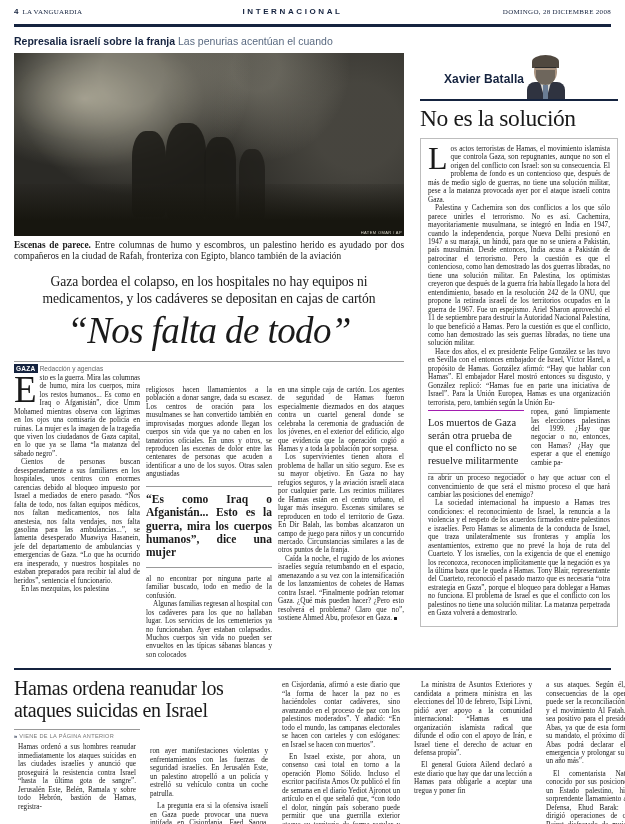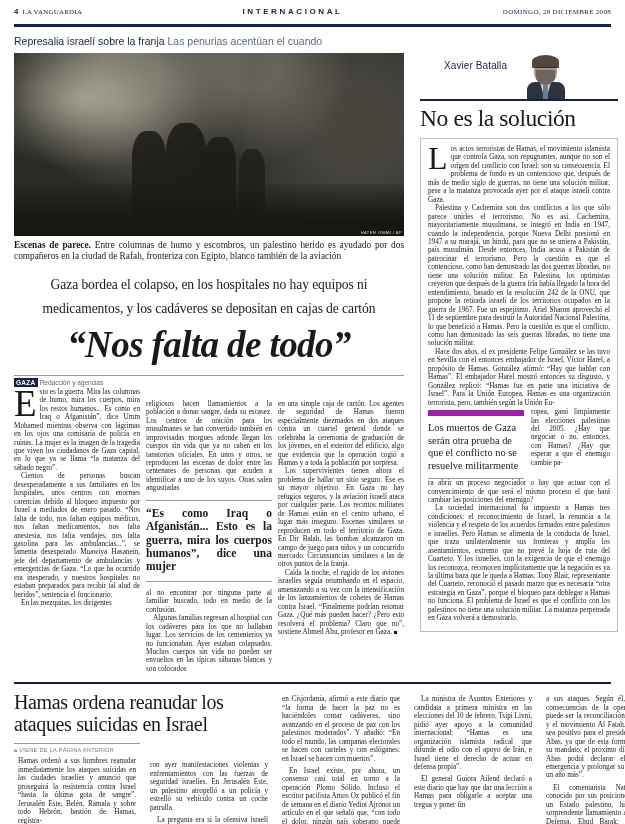--- a/index.html
+++ b/index.html
@@ -69,21 +69,21 @@
 
   
   .kicker {
     margin-top: 8px;
     font-family: "Liberation Sans", sans-serif;
     font-size: 10.5px;
     line-height: 12px;
   }
   .kicker b {
     color: #15233f;
-    font-weight: normal;
+    font-weight: bold;
   }
   .kicker span.sub {
     color: #5a6a80;
     font-weight: normal;
   }
 
   
   .body-grid {
     display: flex;
     gap: 0;
@@ -157,28 +157,28 @@
     line-height: 11.4px;
     text-align: justify;
   }
   .caption b { font-weight: bold; }
 
   
   .deck {
     margin-top: 10px;
     text-align: center;
     font-size: 13.6px;
-    line-height: 24px;
+    line-height: 17px;
     letter-spacing: -0.1px;
   }
   .headline-main {
     margin-top: 4px;
     text-align: center;
     font-style: italic;
-    font-weight: bold;
+    font-weight: normal;
     font-size: 37px;
     line-height: 40px;
     letter-spacing: -0.6px;
   }
 
   
   .byline-rule {
     border-top: 1px solid #999;
     margin-top: 10px;
   }
@@ -238,24 +238,24 @@
   }
 
   
   .op-author-row {
     position: relative;
     height: 46px;
   }
   .op-author-name {
     position: absolute;
     left: 24px;
-    top: 7px;
-    font-family: "Liberation Sans", sans-serif;
-    font-weight: normal;
-    font-size: 10px;
+    top: 19px;
+    font-family: "Liberation Sans", sans-serif;
+    font-weight: bold;
+    font-size: 12px;
     color: #15233f;
     letter-spacing: .1px;
   }
   .op-portrait {
     position: absolute;
     right: 52px;
     top: 0;
     width: 40px;
     height: 46px;
     overflow: hidden;
@@ -334,21 +334,21 @@
     line-height: 25px;
     padding: 1px 3px 0 0;
   }
   .op-split {
     display: flex;
     gap: 7px;
     margin-top: 1px;
   }
   .op-quote {
     flex: 0 0 96px;
-    border-top: 6px solid #a21caf;
+    border-top: 1px solid #a21caf;
     border-bottom: 1px solid #999;
     padding: 6px 0;
     font-size: 10.4px;
     line-height: 12.5px;
     margin-top: 2px;
   }
   .op-narrow {
     flex: 1 1 auto;
     font-size: 7.2px;
     line-height: 8.45px;
@@ -448,21 +448,21 @@
       <div class="byline-rule"></div>
       <div class="byline">
         <span class="place">GAZA</span><span class="who">Redacción y agencias</span>
       </div>
 
       <div class="story3">
 
         <div class="c">
           <p class="first"><span class="dropcap">E</span><span>sto es la guerra. Mira las columnas de humo, mira los cuerpos, mira los restos humanos... Es como en Iraq o Afganistán”, dice Umm Mohamed mientras observa con lágrimas en los ojos una comisaría de policía en ruinas. La mujer es la imagen de la tragedia que viven los ciudadanos de Gaza capital, en lo que ya se llama “la matanza del sábado negro”.</span></p>
           <p>Cientos de personas buscan desesperadamente a sus familiares en los hospitales, unos centros con enormes carencias debido al bloqueo impuesto por Israel a mediados de enero pasado. “Nos falta de todo, nos faltan equipos médicos, nos faltan medicamentos, nos falta anestesia, nos falta vendajes, nos falta gasolina para las ambulancias...”, se lamenta desesperado Muawiya Hasanein, jefe del departamento de ambulancias y emergencias de Gaza. “Lo que ha ocurrido era inesperado, y nuestros hospitales no estaban preparados para recibir tal alud de heridos”, sentencia el funcionario.</p>
-          <p>En las mezquitas, los dirigentes</p>
+          <p>En las mezquitas, los palestina</p>
         </div>
 
         <div class="c">
           <div class="col-gap-top"></div>
           <p class="first">religiosos hacen llamamientos a la población a donar sangre, dada su escasez. Los centros de oración para los musulmanes se han convertido también en improvisadas morgues adonde llegan los cuerpos sin vida que ya no caben en los tanatorios oficiales. En unos y otros, se reproducen las escenas de dolor entre las centenares de personas que acuden a identificar a uno de los suyos. Otras salen angustiadas</p>
           <div class="pullquote">“Es como Iraq o Afganistán... Esto es la guerra, mira los cuerpos humanos”, dice una mujer</div>
           <p class="first">al no encontrar por ninguna parte al familiar buscado, todo en medio de la confusión.</p>
           <p>Algunas familias regresan al hospital con los cadáveres para los que no hallaban lugar. Los servicios de los cementerios ya no funcionaban. Ayer estaban colapsados. Muchos cuerpos sin vida no pueden ser envueltos en las típicas sábanas blancas y son colocados</p>
         </div>
 
@@ -499,21 +499,21 @@
       <div class="op-box">
         <div class="op-text">
           <p class="first"><span class="op-dropcap">L</span><span>os actos terroristas de Hamas, el movimiento islamista que controla Gaza, son repugnantes, aunque no son el origen del conflicto con Israel: son su consecuencia. El problema de fondo es un contencioso que, después de más de medio siglo de guerras, no tiene una solución militar, pese a la matanza provocada ayer por el ataque israelí contra Gaza.</span></p>
           <p>Palestina y Cachemira son dos conflictos a los que sólo parece unirles el terrorismo. No es así. Cachemira, mayoritariamente musulmana, se integró en India en 1947, cuando la independencia, porque Nueva Delhi presionó en 1947 a su marajá, un hindú, para que no se uniera a Pakistán, país musulmán. Desde entonces, India acusa a Pakistán de patrocinar el terrorismo. Pero la cuestión es que el contencioso, como han demostrado las dos guerras libradas, no tiene una solución militar. En Palestina, los optimistas creyeron que después de la guerra fría había llegado la hora del entendimiento, basado en la resolución 242 de la ONU, que propone la retirada israelí de los territorios ocupados en la guerra de 1967. Fue un espejismo. Ariel Sharon aprovechó el 11 de septiembre para destruir la Autoridad Nacional Palestina, lo que benefició a Hamas. Pero la cuestión es que el conflicto, como han demostrado las seis guerras libradas, no tiene una solución militar.</p>
           <p>Hace dos años, el ex presidente Felipe González se las tuvo en Sevilla con el entonces embajador de Israel, Víctor Harel, a propósito de Hamas. González afirmó: “Hay que hablar con Hamas”. El embajador Harel mostró entonces su disgusto, y González replicó: “Hamas fue en parte una iniciativa de Israel”. Para la Unión Europea, Hamas es una organización terrorista, pero, también según la Unión Eu-</p>
         </div>
 
         <div class="op-split">
           <div class="op-quote">Los muertos de Gaza serán otra prueba de que el conflicto no se resuelve militarmente</div>
           <div class="op-narrow">
-            <p>ropea, ganó limpiamente las elecciones palestinas del 2005. ¿Hay que negociar o no, entonces, con Hamas? ¿Hay que esperar a que el enemigo cambie pa-</p>
+            <p>ropea, ganó limpiamente las elecciones palestinas del 1999. ¿Hay que negociar o no, entonces, con Hamas? ¿Hay que esperar a que el enemigo cambie pa-</p>
           </div>
         </div>
 
         <div class="op-text">
           <p class="first">ra abrir un proceso negociador o hay que actuar con el convencimiento de que será el mismo proceso el que hará cambiar las posiciones del enemigo?</p>
           <p>La sociedad internacional ha impuesto a Hamas tres condiciones: el reconocimiento de Israel, la renuncia a la violencia y el respeto de los acuerdos firmados entre palestinos e israelíes. Pero Hamas se alimenta de la conducta de Israel, que traza unilateralmente sus fronteras y amplía los asentamientos, extremo que no prevé la hoja de ruta del Cuarteto. Y los israelíes, con la exigencia de que el enemigo los reconozca, reconocen implícitamente que la negación es ya la última baza que le queda a Hamas. Tony Blair, representante del Cuarteto, reconoció el pasado marzo que es necesaria “otra estrategia en Gaza”, porque el bloqueo para doblegar a Hamas no funciona. El problema de Israel es que el conflicto con los palestinos no tiene una solución militar. La matanza perpetrada en Gaza volverá a demostrarlo.</p>
         </div>
       </div>
     </div>
   </div>

